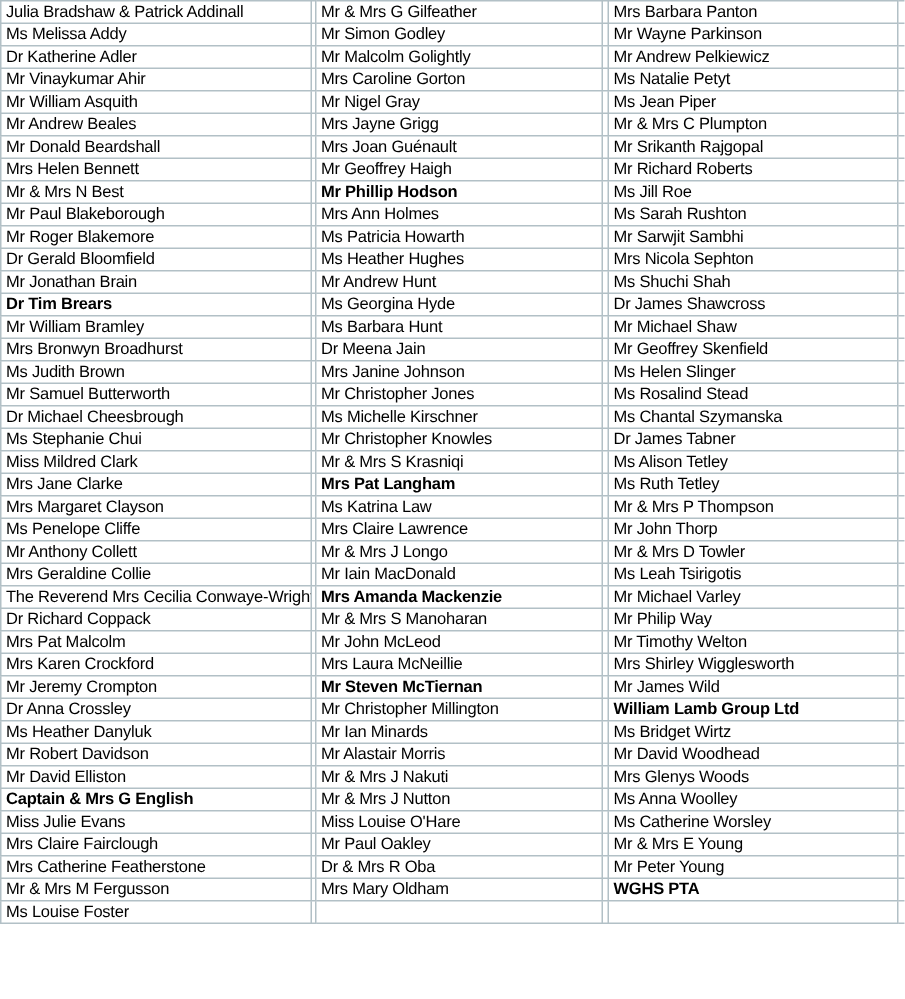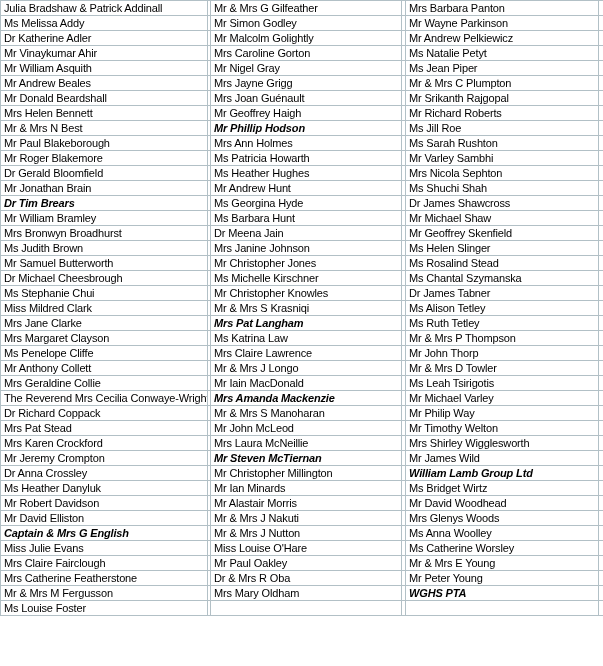--- a/index.html
+++ b/index.html
@@ -39,21 +39,20 @@
     border: 1px solid var(--grid);
   }
   table.grid td.spacer-cell {
     padding: 0;
   }
   table.grid td:last-child {
     border-right: none; 
   }
   table.grid td.bold {
     font-weight: bold;
-    font-style: italic;
   }
 </style>
 </head>
 <body>
 
 <div>
   <table class="grid">
     <colgroup>
       <col style="width:207px">
       <col style="width:3px">
@@ -141,21 +140,21 @@
           <td class="name-cell">Mrs Ann Holmes</td>
           <td class="spacer-cell"></td>
           <td class="name-cell">Ms Sarah Rushton</td>
           <td class="spacer-cell"></td>
         </tr>
         <tr>
           <td class="name-cell">Mr Roger Blakemore</td>
           <td class="spacer-cell"></td>
           <td class="name-cell">Ms Patricia Howarth</td>
           <td class="spacer-cell"></td>
-          <td class="name-cell">Mr Varley Sambhi</td>
+          <td class="name-cell">Mr Sarwjit Sambhi</td>
           <td class="spacer-cell"></td>
         </tr>
         <tr>
           <td class="name-cell">Dr Gerald Bloomfield</td>
           <td class="spacer-cell"></td>
           <td class="name-cell">Ms Heather Hughes</td>
           <td class="spacer-cell"></td>
           <td class="name-cell">Mrs Nicola Sephton</td>
           <td class="spacer-cell"></td>
         </tr>
@@ -281,21 +280,21 @@
         </tr>
         <tr>
           <td class="name-cell">Dr Richard Coppack</td>
           <td class="spacer-cell"></td>
           <td class="name-cell">Mr &amp; Mrs S Manoharan</td>
           <td class="spacer-cell"></td>
           <td class="name-cell">Mr Philip Way</td>
           <td class="spacer-cell"></td>
         </tr>
         <tr>
-          <td class="name-cell">Mrs Pat Stead</td>
+          <td class="name-cell">Mrs Pat Malcolm</td>
           <td class="spacer-cell"></td>
           <td class="name-cell">Mr John McLeod</td>
           <td class="spacer-cell"></td>
           <td class="name-cell">Mr Timothy Welton</td>
           <td class="spacer-cell"></td>
         </tr>
         <tr>
           <td class="name-cell">Mrs Karen Crockford</td>
           <td class="spacer-cell"></td>
           <td class="name-cell">Mrs Laura McNeillie</td>

